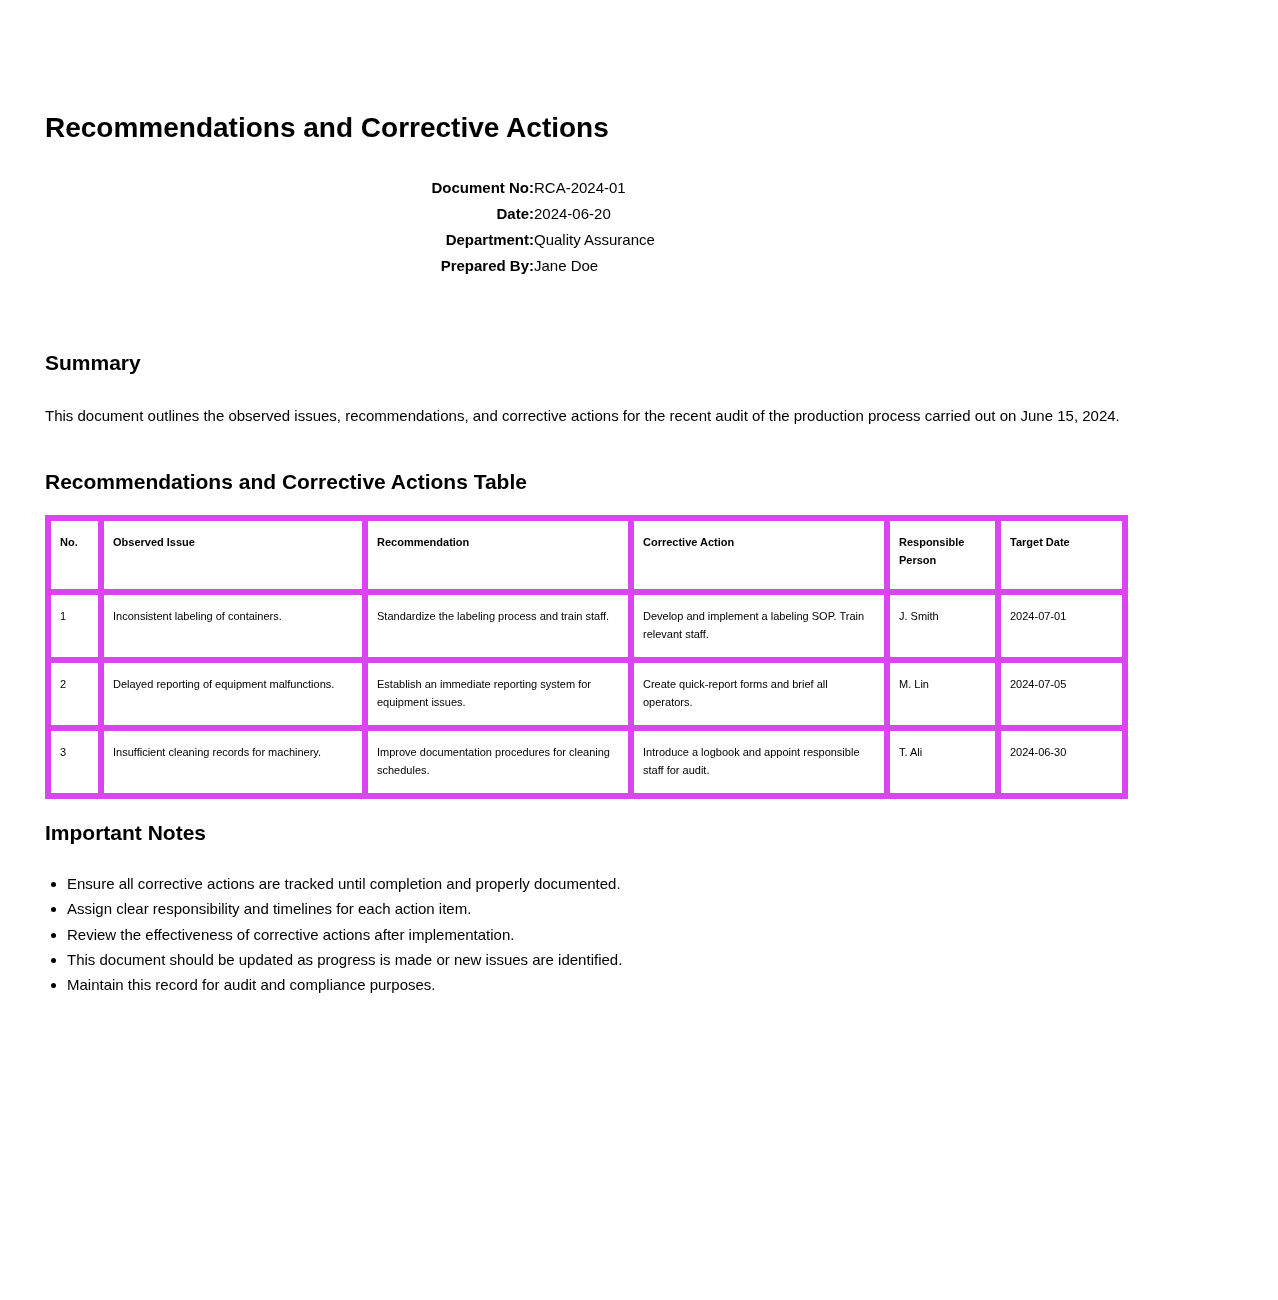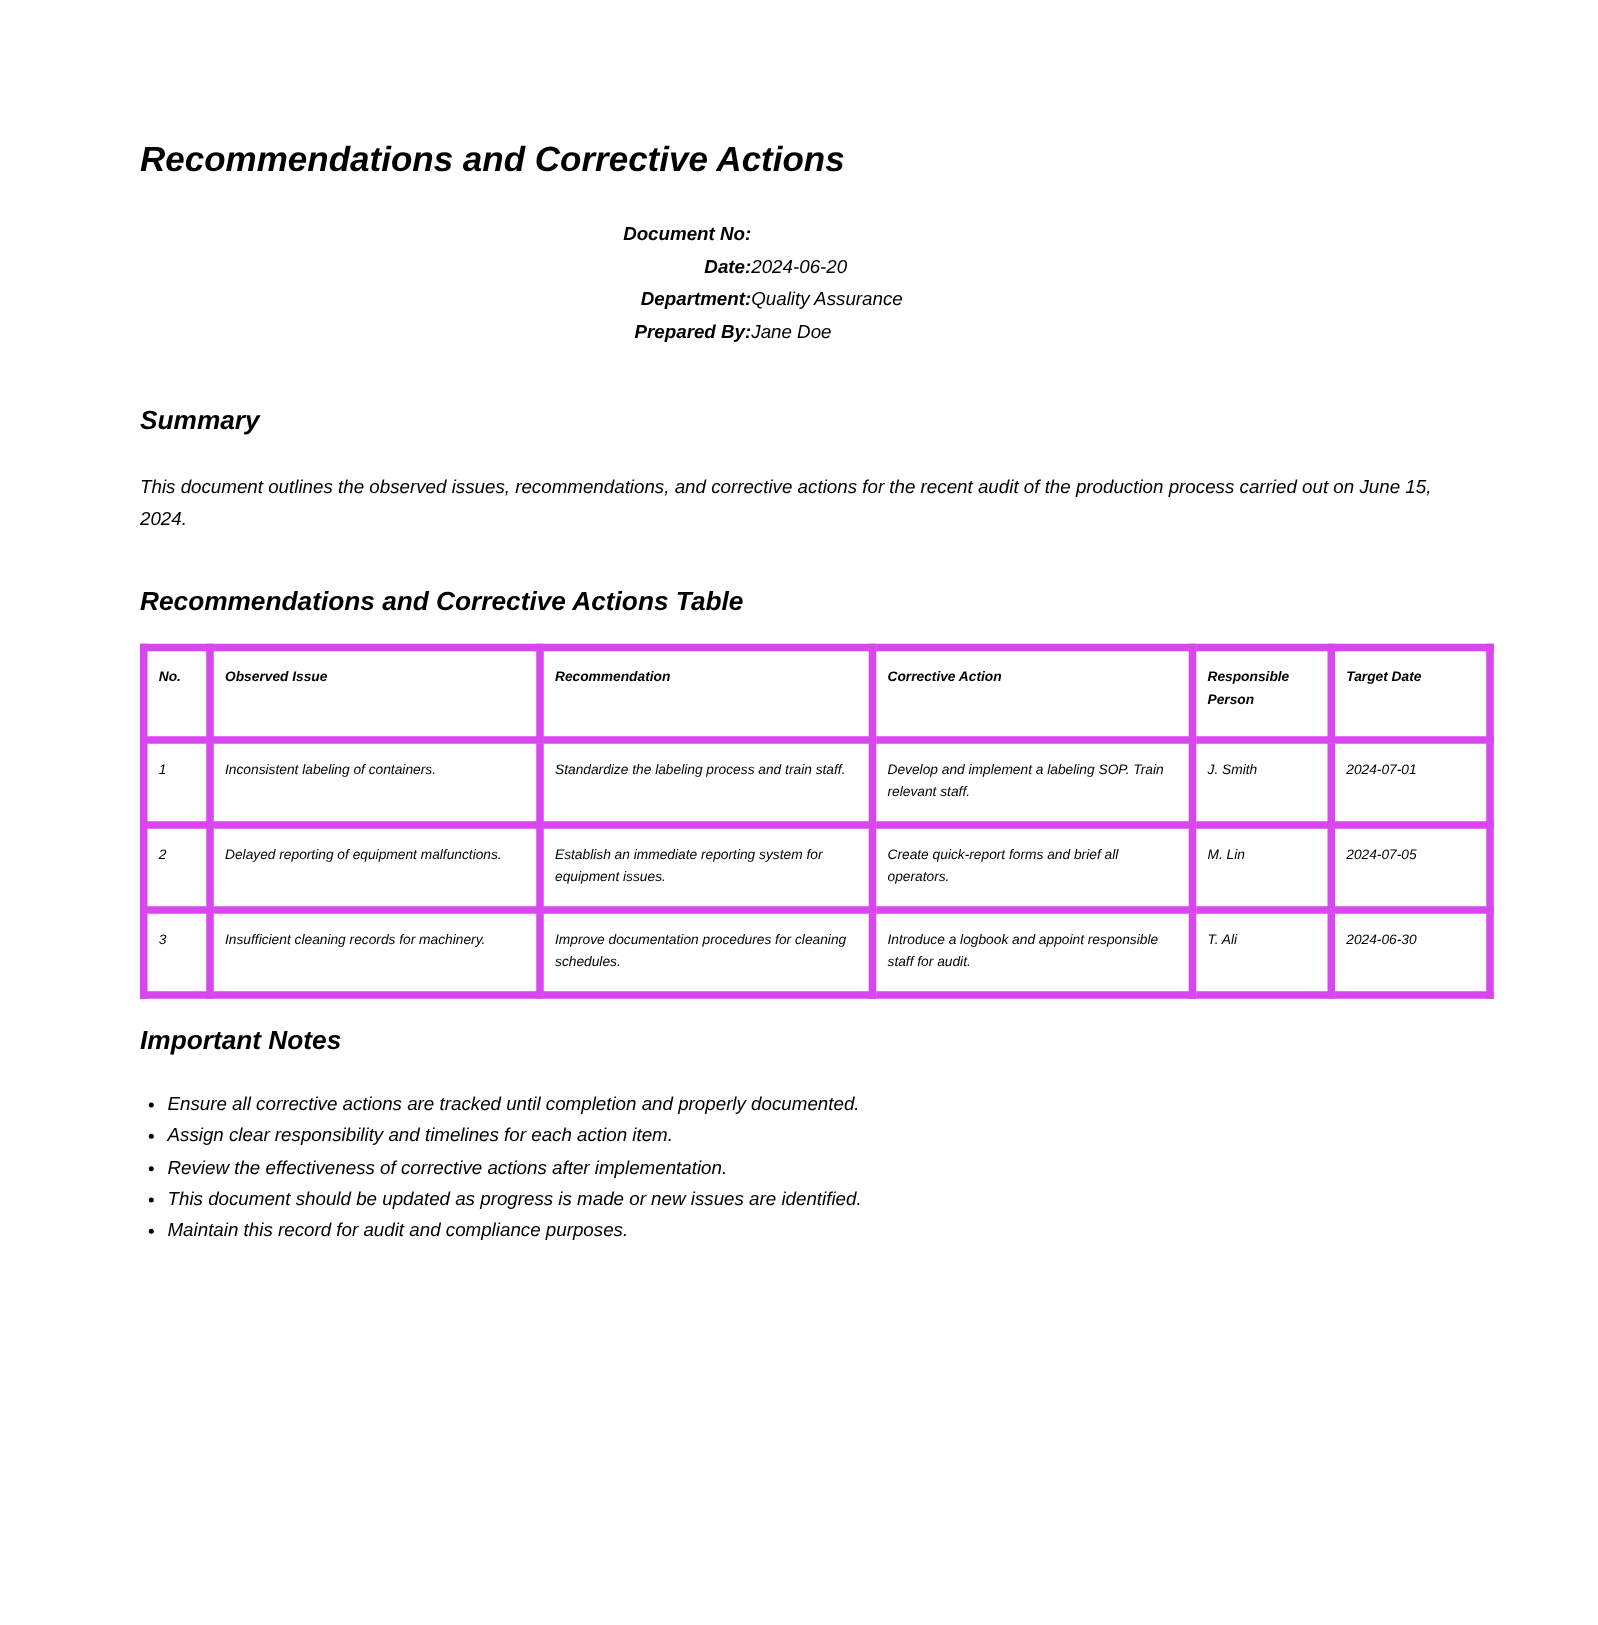--- a/index.html
+++ b/index.html
@@ -10,22 +10,21 @@
     color: #000000;
     font-family: "Liberation Sans", sans-serif;
     font-size: 15px;
   }
   body {
     width: 1278px;
     height: 1300px;
     overflow: hidden;
   }
   .page {
-    padding: 112px 107px 0 112px;
-    font-style: italic;
+    padding: 112px 107px 0 45px;
   }
   h1.doc-title {
     font-size: 28px;
     line-height: 1.15;
     margin: 0 0 30px 0;
     font-weight: bold;
   }
   .meta-table {
     width: 100%;
   }
@@ -42,21 +41,21 @@
   }
   .meta-value {
     flex: 1;
   }
   h2.section-heading {
     font-size: 21px;
     line-height: 1.2;
     font-weight: bold;
     margin: 0;
   }
-  h2.summary-heading { margin-top: 46px; }
+  h2.summary-heading { margin-top: 72px; }
   p.summary-text {
     margin: 28px 0 0 0;
     line-height: 26px;
   }
   h2.table-heading { margin-top: 40px; }
   table.rca-table {
     margin-top: 20px;
     border-collapse: collapse;
     table-layout: fixed;
     width: 1064px;
@@ -92,20 +91,21 @@
 </head>
 <body>
 
 <div class="page">
 
   <h1 class="doc-title">Recommendations and Corrective Actions</h1>
 
   <div class="meta-table">
     <div class="meta-row">
       <span class="meta-label">Document No:</span>
+      <span class="meta-value">RCA-2024-01</span>
     </div>
     <div class="meta-row">
       <span class="meta-label">Date:</span>
       <span class="meta-value">2024-06-20</span>
     </div>
     <div class="meta-row">
       <span class="meta-label">Department:</span>
       <span class="meta-value">Quality Assurance</span>
     </div>
     <div class="meta-row">

